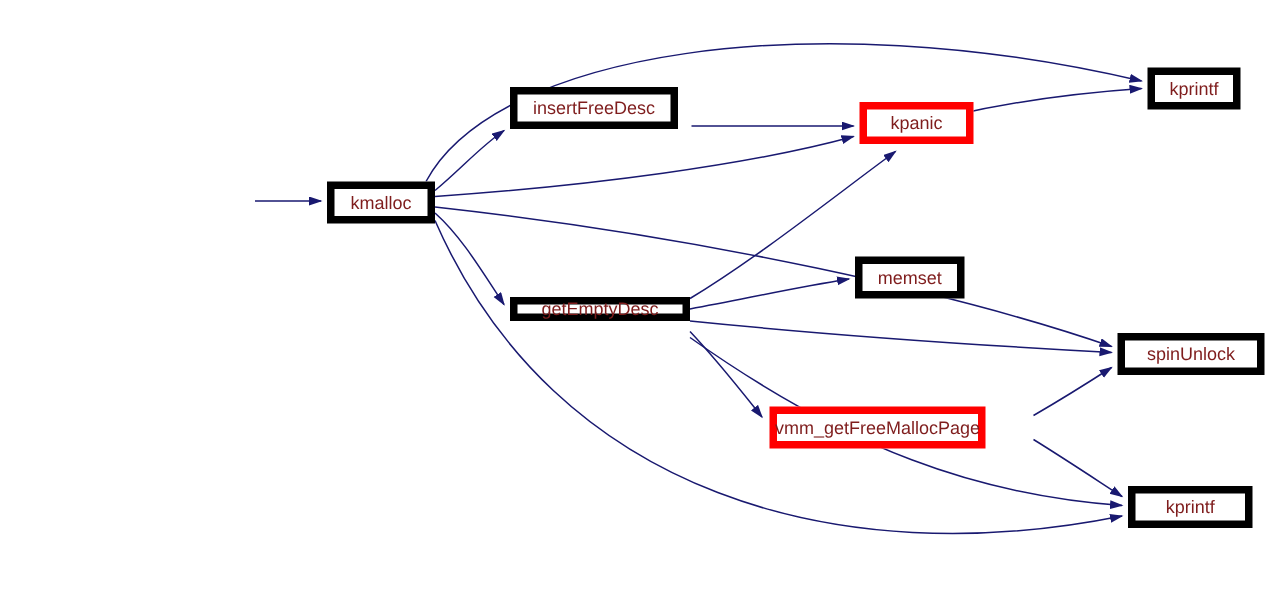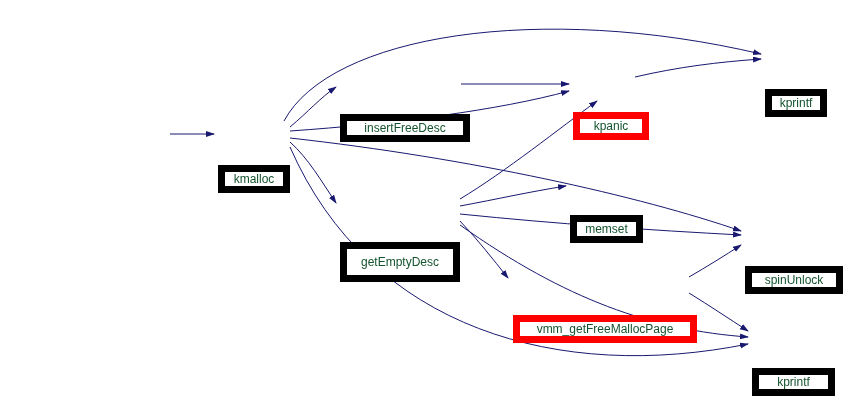--- a/index.html
+++ b/index.html
@@ -16,31 +16,30 @@
     overflow: hidden;
   }
   #edges {
     position: absolute;
     left: 0;
     top: 0;
   }
   .node {
     position: absolute;
     box-sizing: border-box;
-    border: 7px solid #b91c1c;
+    border: 5px solid #b91c1c;
     background: #ffffff;
     display: flex;
     align-items: center;
     justify-content: center;
     font-size: 12px;
-    color: #14532d;
+    color: #7f1d1d;
     white-space: nowrap;
     cursor: pointer;
     z-index: 2;
-    margin-top: 44px;
   }
 </style>
 </head>
 <body>
 
 <div id="canvas" style="background: rgb(255, 255, 255);">
   <svg id="edges" width="848" height="407" viewBox="0 0 848 407">
       <defs>
         <marker id="arrow" markerWidth="10" markerHeight="8" refX="8" refY="3" orient="auto">
           <path d="M0,0 L9,3 L0,6 Z" fill="#191970"></path>
@@ -57,21 +56,21 @@
       <path d="M635,77 C678,67 718,62 761,59" fill="none" stroke="#191970" stroke-width="1" marker-end="url(#arrow)"></path>
       <path d="M460,206 C498,199 528,192 566,186" fill="none" stroke="#191970" stroke-width="1" marker-end="url(#arrow)"></path>
       <path d="M460,199 C505,172 560,128 597,101" fill="none" stroke="#191970" stroke-width="1" marker-end="url(#arrow)"></path>
       <path d="M460,221 C478,240 492,258 508,278" fill="none" stroke="#191970" stroke-width="1" marker-end="url(#arrow)"></path>
       <path d="M460,214 C558,224 648,230 741,235" fill="none" stroke="#191970" stroke-width="1" marker-end="url(#arrow)"></path>
       <path d="M460,225 C566,300 652,330 748,337" fill="none" stroke="#191970" stroke-width="1" marker-end="url(#arrow)"></path>
       <path d="M689,277 C708,266 724,256 741,245" fill="none" stroke="#191970" stroke-width="1" marker-end="url(#arrow)"></path>
       <path d="M689,293 C710,306 728,318 748,331" fill="none" stroke="#191970" stroke-width="1" marker-end="url(#arrow)"></path>
     </svg>
     <div class="node" style="left: 218px; top: 121px; width: 72px; height: 28px; background: rgb(255, 255, 255); border-color: rgb(0, 0, 0); text-align: center;">kmalloc</div>
-    <div class="node" style="left: 340px; top: 70px; width: 130px; height: 28px; background: rgb(255, 255, 255); border-color: rgb(0, 0, 0);">insertFreeDesc</div>
+    <div class="node" style="left: 340px; top: 58px; width: 112px; height: 28px; background: rgb(255, 255, 255); border-color: rgb(0, 0, 0);">insertFreeDesc</div>
     <div class="node" style="left: 573px; top: 68px; width: 76px; height: 28px; background: rgb(255, 255, 255); border-color: rgb(255, 0, 0);">kpanic</div>
     <div class="node" style="left: 765px; top: 45px; width: 62px; height: 28px; background: rgb(255, 255, 255); border-color: rgb(0, 0, 0);">kprintf</div>
-    <div class="node" style="left: 340px; top: 198px; width: 120px; height: 40px; background: rgb(255, 255, 255); border-color: rgb(0, 0, 0);">getEmptyDesc</div>
+    <div class="node" style="left: 340px; top: 198px; width: 120px; height: 16px; background: rgb(255, 255, 255); border-color: rgb(0, 0, 0);">getEmptyDesc</div>
     <div class="node" style="left: 745px; top: 222px; width: 98px; height: 28px; background: rgb(255, 255, 255); border-color: rgb(0, 0, 0);">spinUnlock</div>
     <div class="node" style="left: 570px; top: 171px; width: 73px; height: 28px; background: rgb(255, 255, 255); border-color: rgb(0, 0, 0);">memset</div>
-    <div class="node" style="left: 513px; top: 271px; width: 184px; height: 28px; background: rgb(255, 255, 255); border-color: rgb(255, 0, 0);">vmm_getFreeMallocPage</div>
+    <div class="node" style="left: 513px; top: 271px; width: 144px; height: 28px; background: rgb(255, 255, 255); border-color: rgb(255, 0, 0);">vmm_getFreeMallocPage</div>
     <div class="node" style="left: 752px; top: 324px; width: 83px; height: 28px; background: rgb(255, 255, 255); border-color: rgb(0, 0, 0);">kprintf</div>
   </div>
 
 </body></html>

